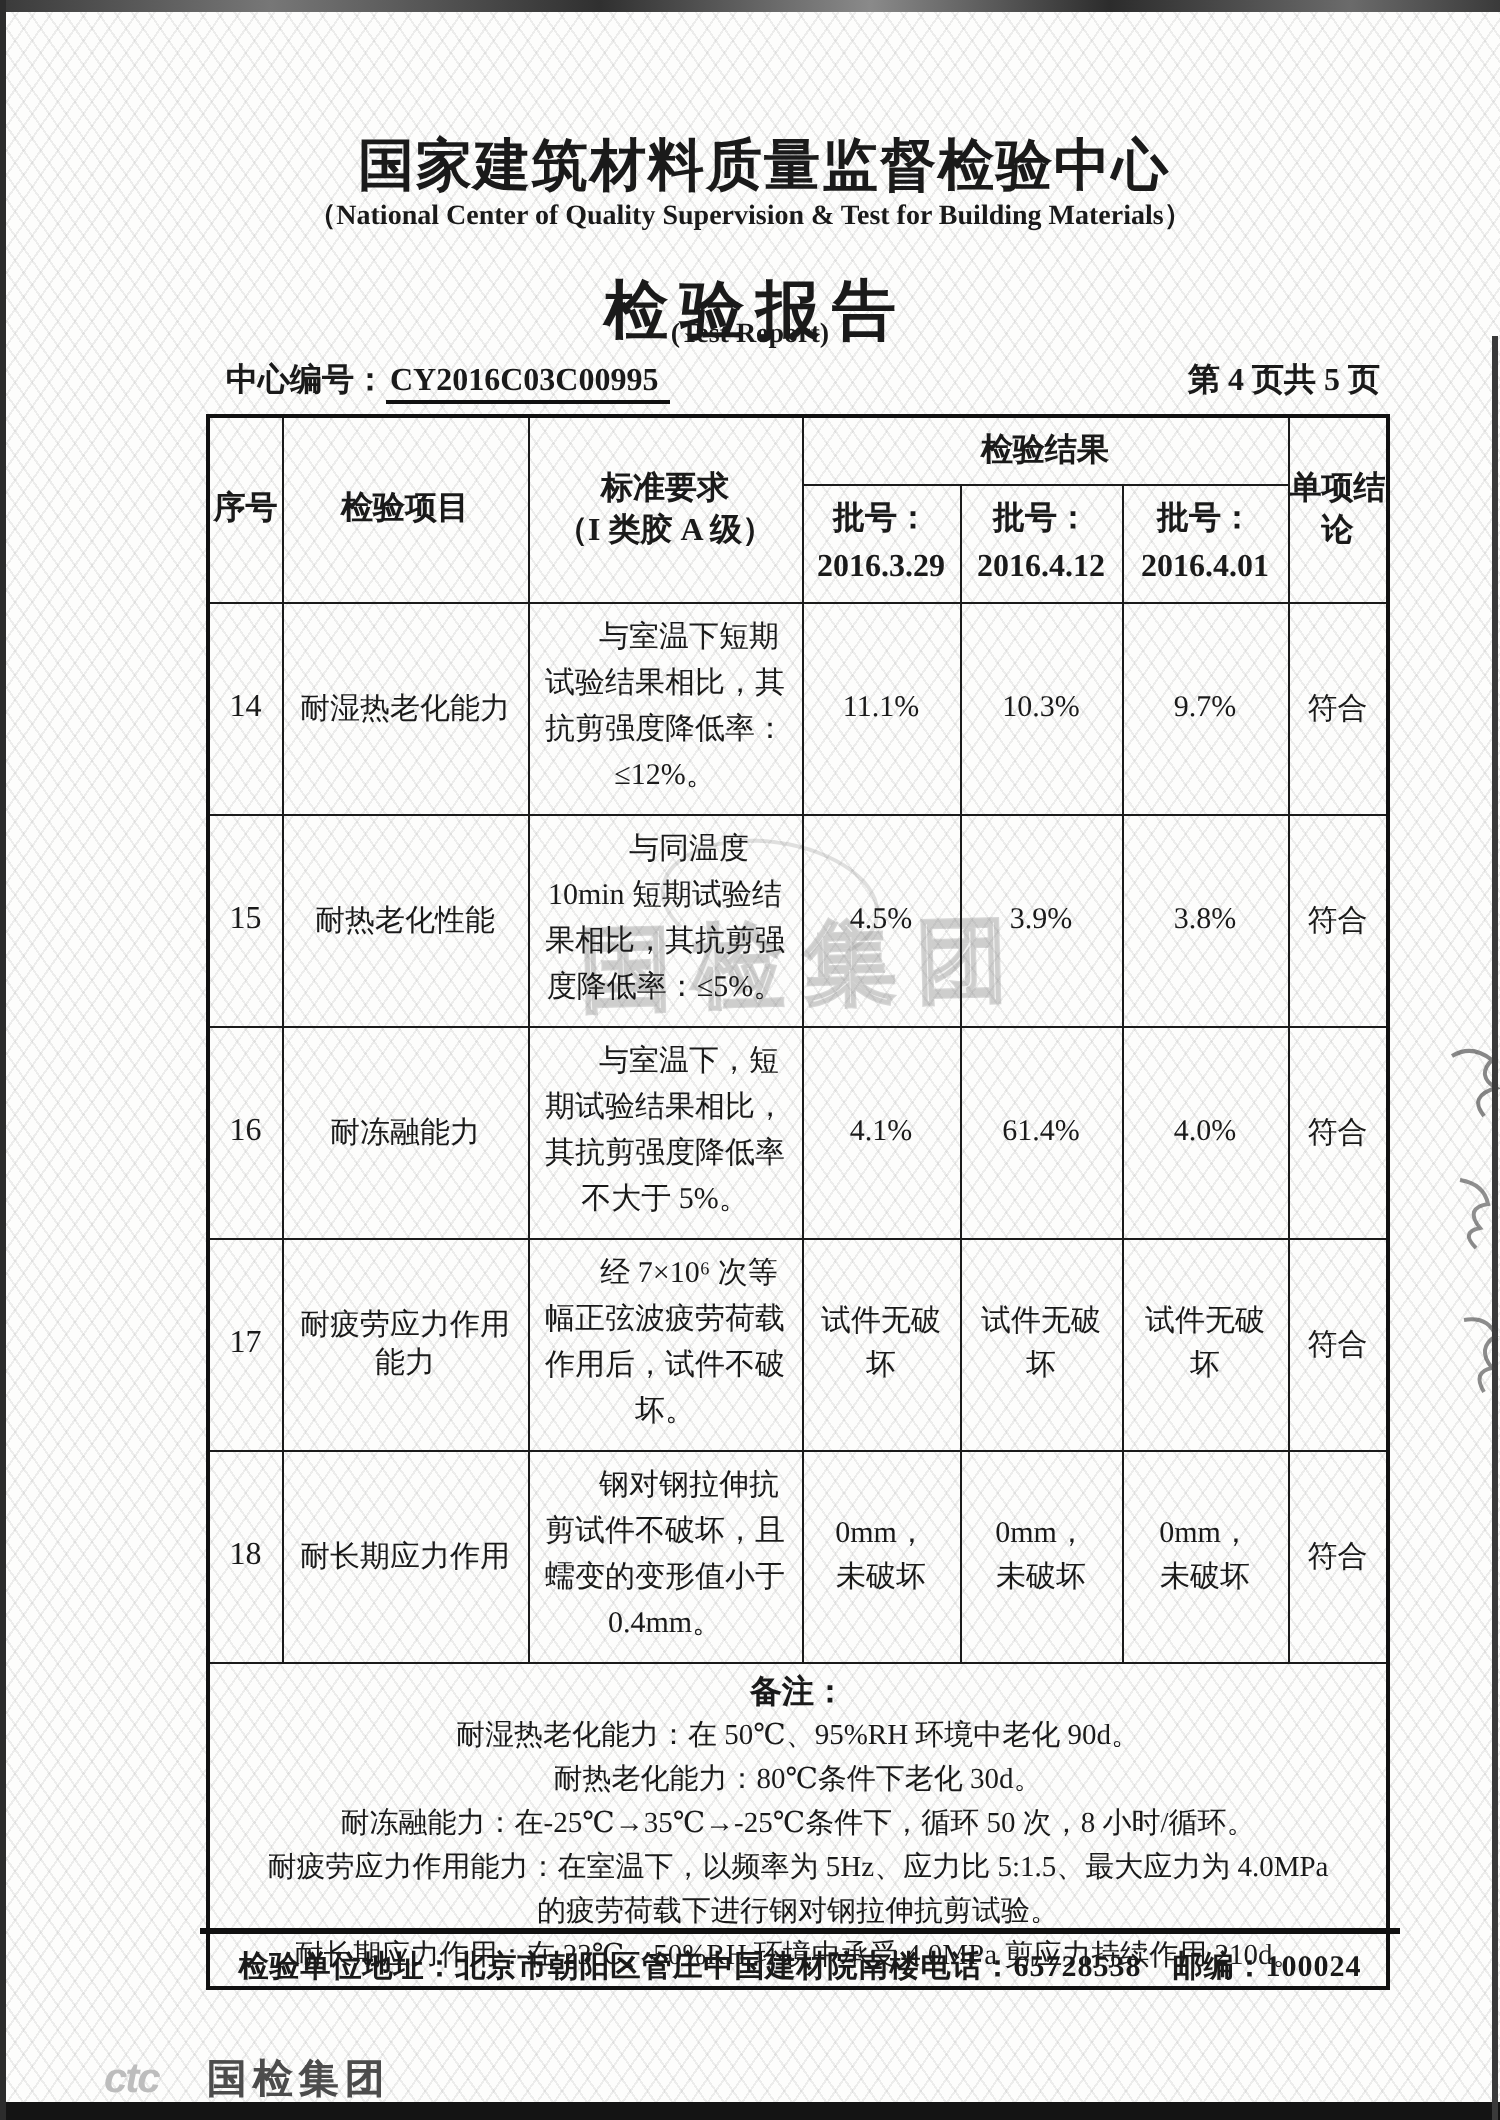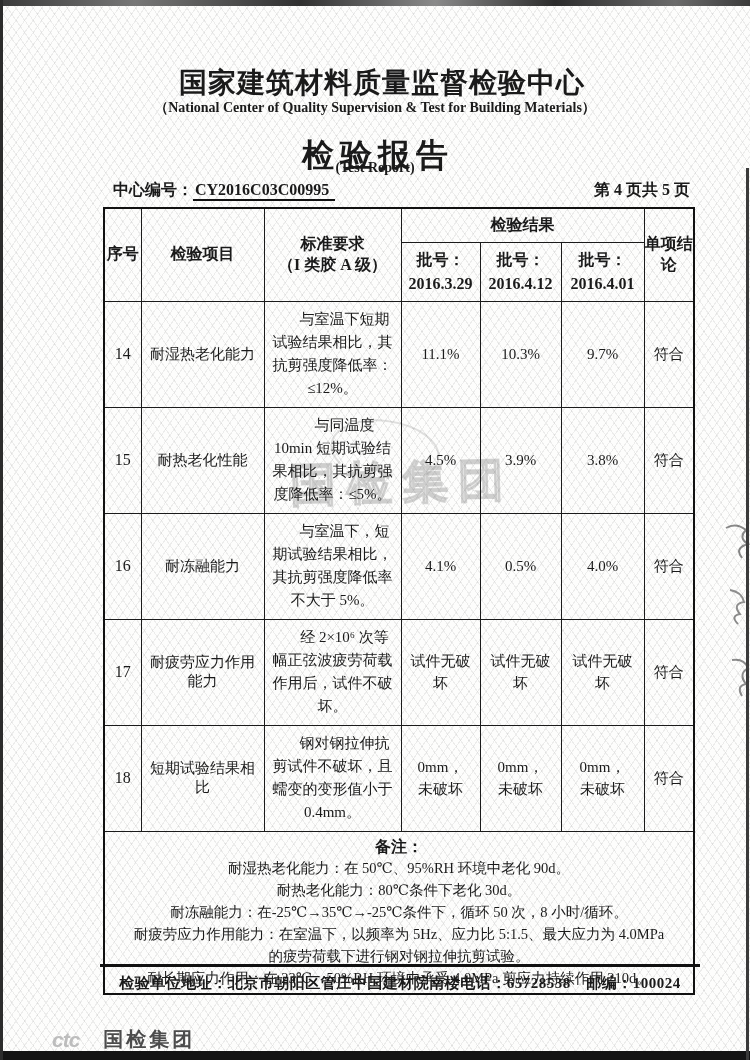--- a/index.html
+++ b/index.html
@@ -151,36 +151,36 @@
       <td class="cell-res">4.5%</td>
       <td class="cell-res">3.9%</td>
       <td class="cell-res">3.8%</td>
       <td class="cell-con">符合</td>
     </tr>
     <tr class="r16">
       <td class="cell-no">16</td>
       <td class="cell-item">耐冻融能力</td>
       <td class="cell-req">与室温下，短期试验结果相比，其抗剪强度降低率不大于 5%。</td>
       <td class="cell-res">4.1%</td>
-      <td class="cell-res">0.5%</td>
+      <td class="cell-res">61.4%</td>
       <td class="cell-res">4.0%</td>
       <td class="cell-con">符合</td>
     </tr>
     <tr class="r17">
       <td class="cell-no">17</td>
       <td class="cell-item">耐疲劳应力作用能力</td>
-      <td class="cell-req">经 2×10⁶ 次等幅正弦波疲劳荷载作用后，试件不破坏。</td>
+      <td class="cell-req">经 7×10⁶ 次等幅正弦波疲劳荷载作用后，试件不破坏。</td>
       <td class="cell-res">试件无破坏</td>
       <td class="cell-res">试件无破坏</td>
       <td class="cell-res">试件无破坏</td>
       <td class="cell-con">符合</td>
     </tr>
     <tr class="r18">
       <td class="cell-no">18</td>
-      <td class="cell-item">短期试验结果相比</td>
+      <td class="cell-item">耐长期应力作用</td>
       <td class="cell-req">钢对钢拉伸抗剪试件不破坏，且蠕变的变形值小于 0.4mm。</td>
       <td class="cell-res pre">0mm，
 未破坏</td>
       <td class="cell-res pre">0mm，
 未破坏</td>
       <td class="cell-res pre">0mm，
 未破坏</td>
       <td class="cell-con">符合</td>
     </tr>
 

